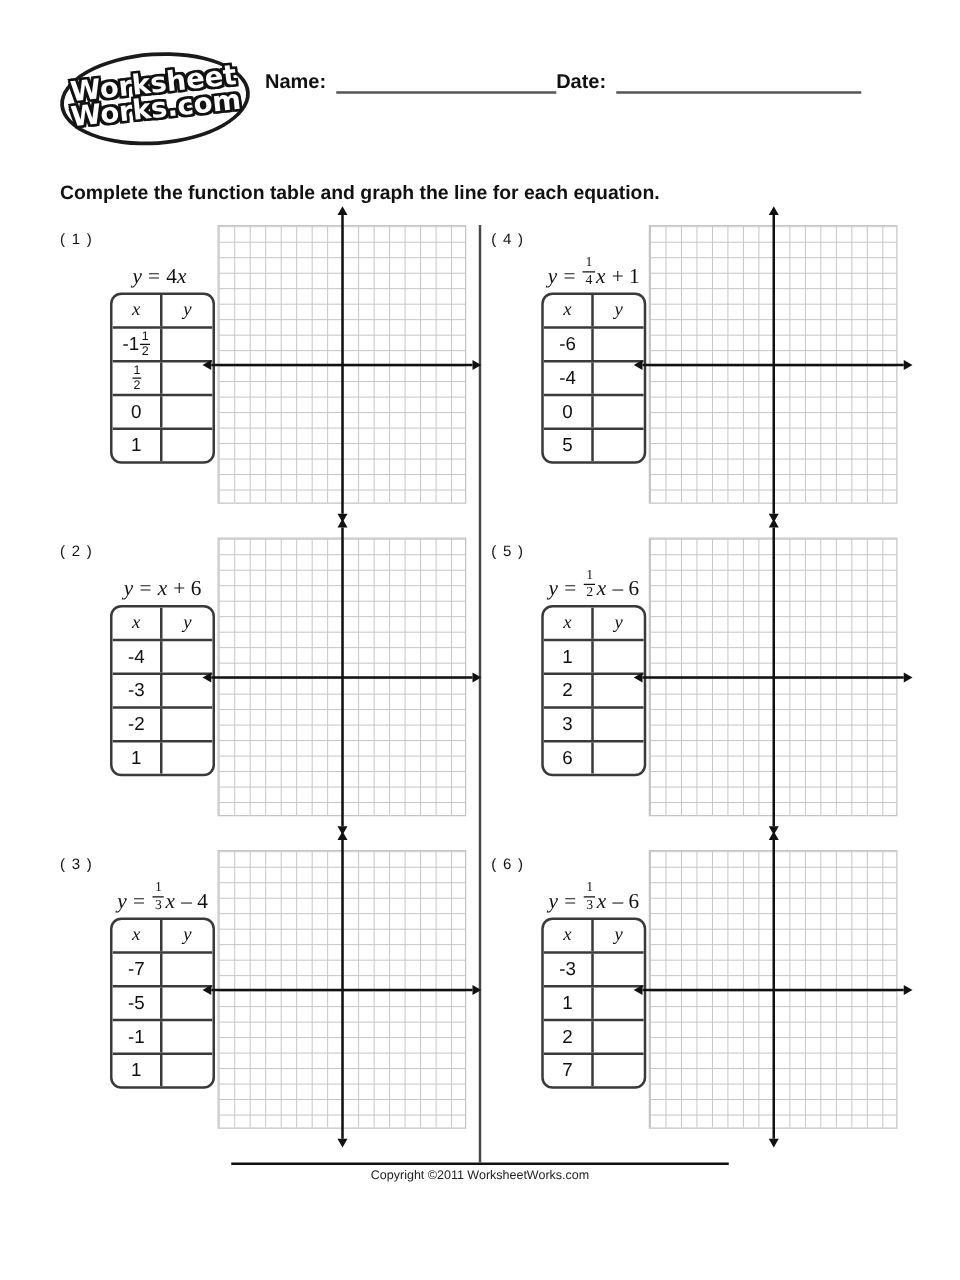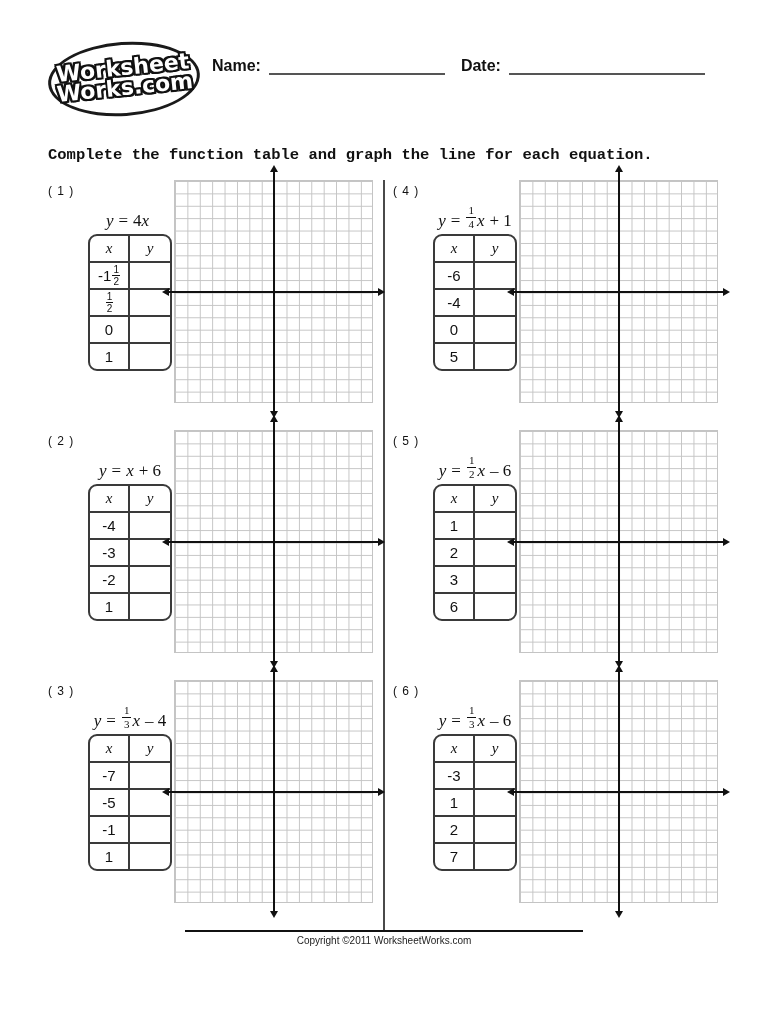--- a/index.html
+++ b/index.html
@@ -17,24 +17,24 @@
                       -2px 0 0 #111,2px 0 0 #111,0 -2px 0 #111,0 2px 0 #111; }
   .logo-l1 { transform:rotate(-2deg); }
   .logo-l2 { transform:rotate(-2deg) translateY(-1px); }
   .header-right { flex:1; padding-top:4px; }
   .title { text-align:center; font-family:"DejaVu Serif","Liberation Serif",serif;
            font-weight:bold; font-size:30px; letter-spacing:0.5px; }
   .namedate { display:flex; align-items:flex-end; margin-top:9px; padding-left:12px;
               font-size:16px; font-weight:bold; }
   .fillline { border-bottom:2px solid #555; height:20px; }
   .name-line { width:176px; margin-left:8px; }
-  .date-label { margin-left:16px; }
+  .date-label { }
   .date-line { width:196px; margin-left:8px; }
 
-  .instruction { margin:30px 48px 0; font-size:15.5px; font-weight:bold;font-family:Liberation Mono, monospace; }
+  .instruction { margin:30px 48px 0; font-size:15.5px; font-weight:bold; }
 
   
   .problems { display:flex; margin:16px 48px 0; }
   .col { width:335px; }
   .col-left { padding-right:10px; }
   .divider { width:2px; background:#4a4a4a; }
   .col-right { padding-left:8px; }
   .problem { display:flex; align-items:flex-start; height:250px; }
   .pnum { width:40px; padding-top:4px; font-size:12px; letter-spacing:1px; white-space:nowrap; }
 

